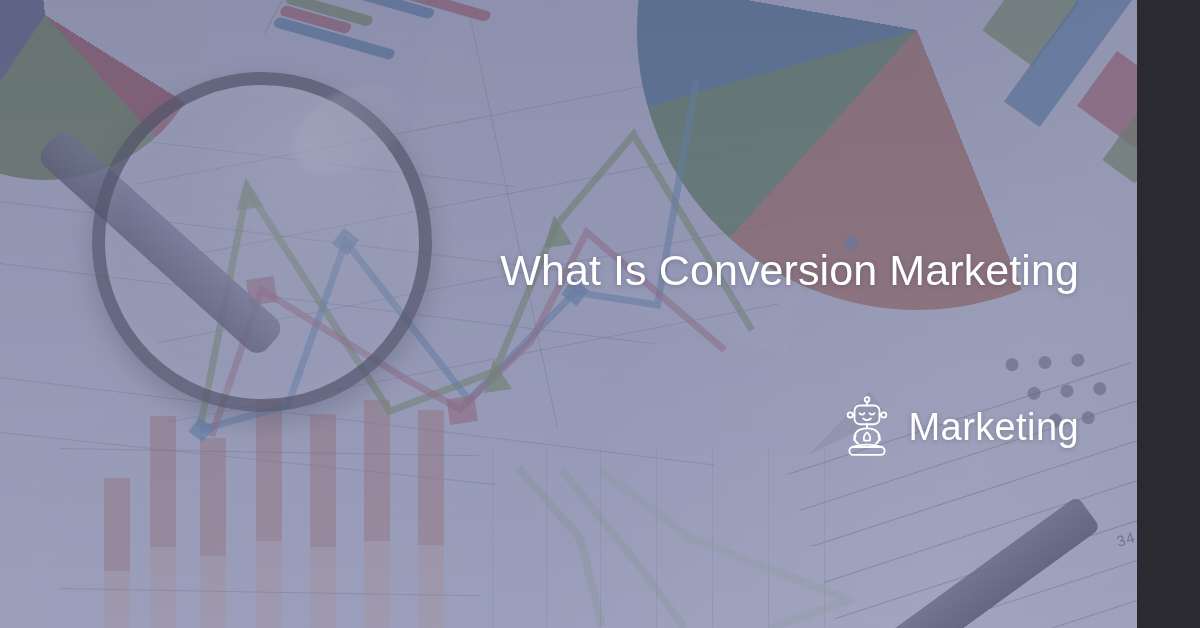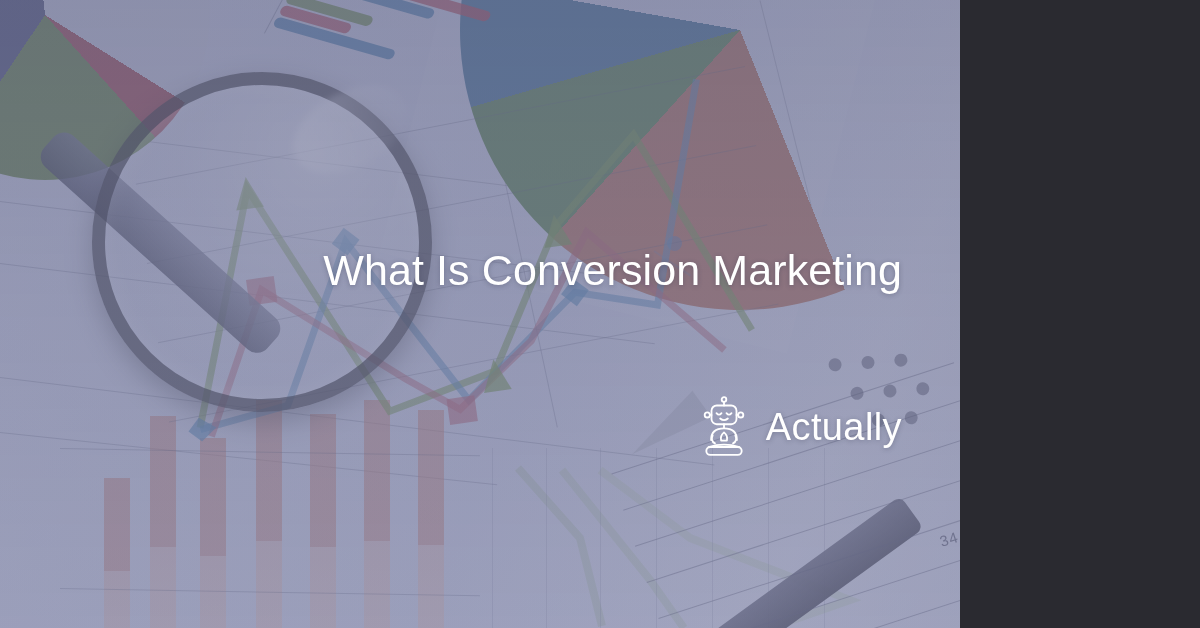--- a/index.html
+++ b/index.html
@@ -1,21 +1,21 @@
 <!DOCTYPE html>
 <html><head>
 <meta charset="utf-8">
 <title>Pathmonk Blog Banner</title>
 <style>
   html,body{margin:0;padding:0;background:#2a2a30;}
   *{box-sizing:border-box;}
 
   .banner{
     position:relative;
-    width:960px;height:628px;
+    width:1137px;height:628px;
     overflow:hidden;
     font-family:"Liberation Sans","DejaVu Sans",sans-serif;
     background:#b9bbd0;
     padding-left:36px;
   }
 
   
   .photo{position:absolute;inset:0;overflow:hidden;}
 
   .paper-base{
@@ -302,17 +302,17 @@
         <path d="M12.6 45.5q0-12 13.4-12t13.4 12"></path>
 
         <path d="M14.2 40.6q-2.6 5.6 2.4 8.4"></path>
         <path d="M37.8 40.6q2.6 5.6-2.4 8.4"></path>
 
         <path d="M26 37.6q-4.2 3.4-3 8.6h6q1.2-5.2-3-8.6z"></path>
 
         <path d="M10 52.8q16-5 32 0"></path>
         <rect x="7.6" y="52.8" width="36.8" height="8.2" rx="4.1"></rect>
       </svg>
-      <span class="brand-name">Actually</span>
+      <span class="brand-name">Marketing</span>
     </div>
 
   </div>
 </div>
 
 </body></html>

